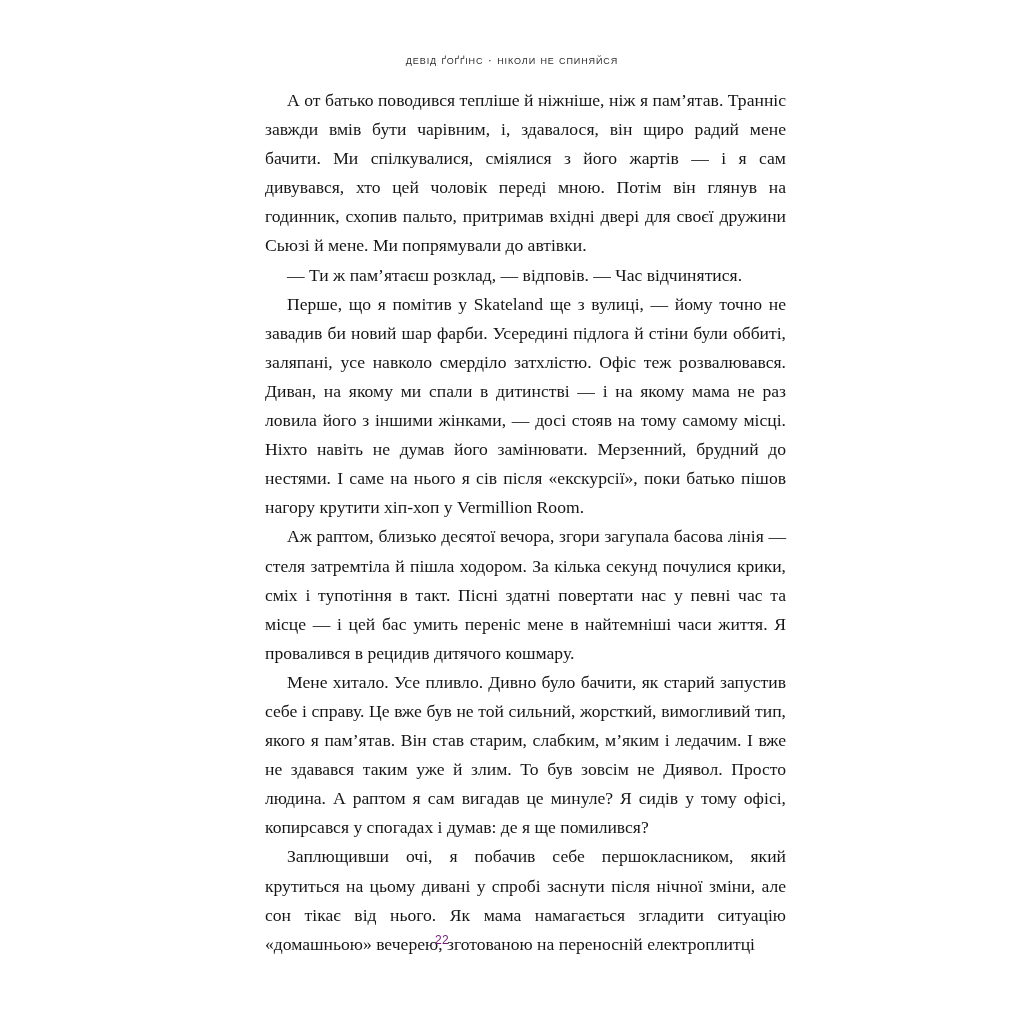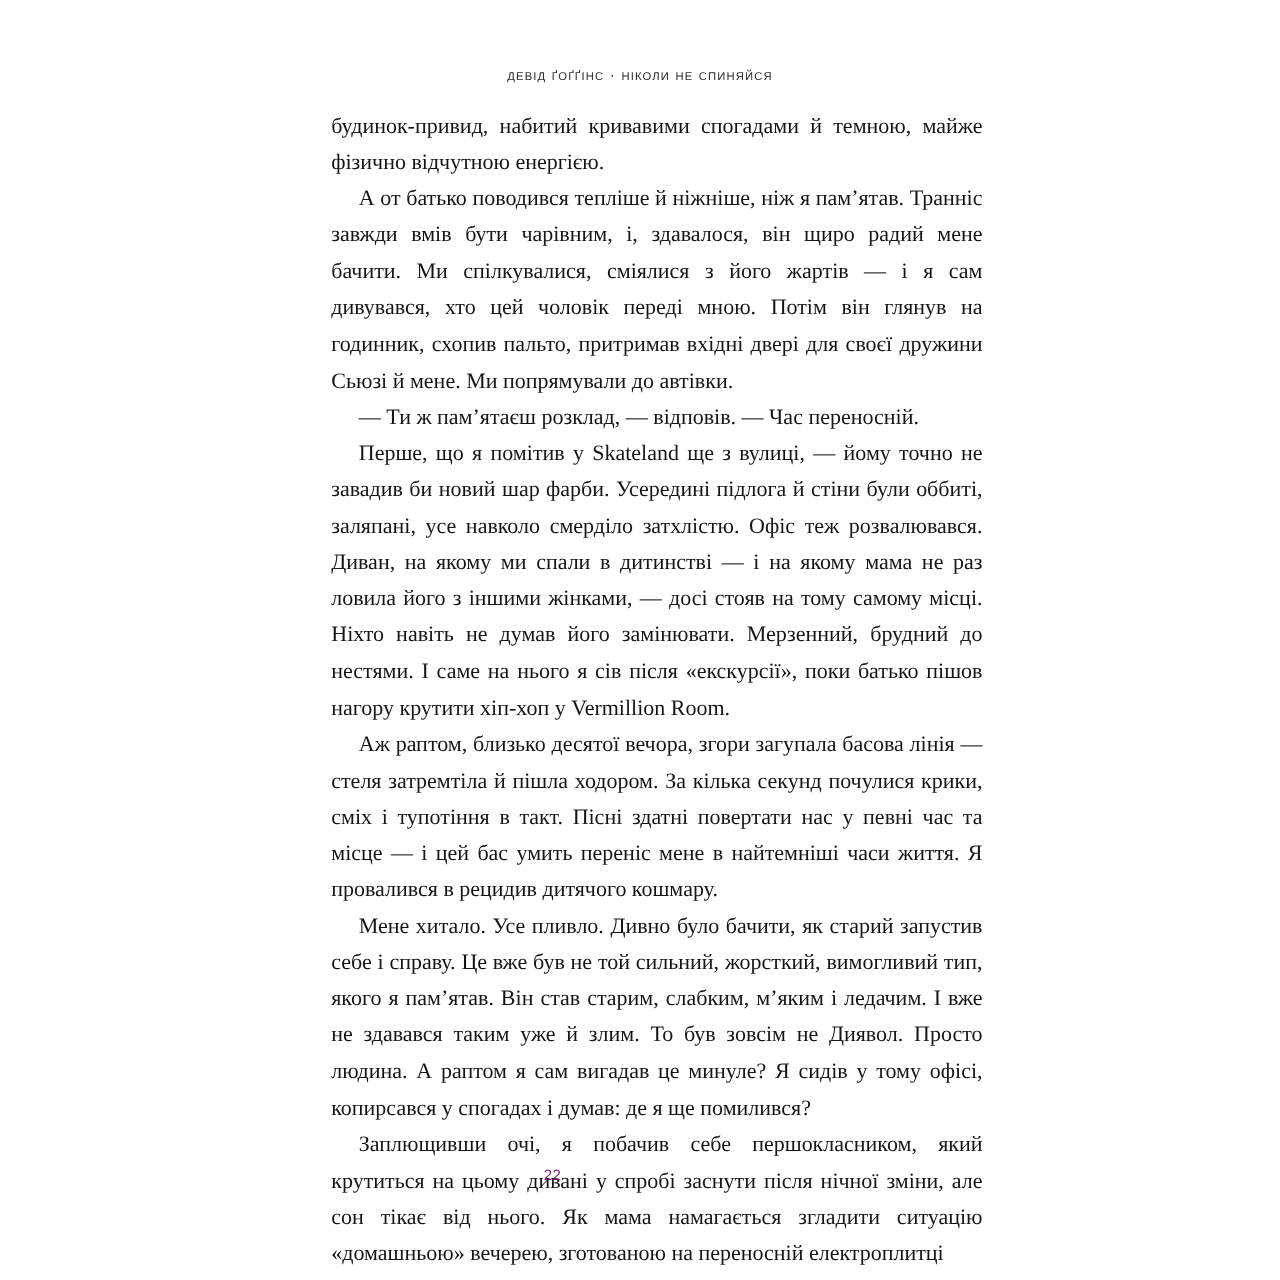--- a/index.html
+++ b/index.html
@@ -83,23 +83,22 @@
   }
 </style>
 </head>
 <body>
 
 <div class="page">
 
   <div class="running-head">Девід Ґоґґінс · Ніколи не спиняйся</div>
 
   <div class="text-column">
-    <p>будинок-привид, набитий кривавими спогадами й темною, майже фізично відчутною енергією.</p>
     <p class="indent">А от батько поводився тепліше й ніжніше, ніж я пам’ятав. Транніс завжди вмів бути чарівним, і, здавалося, він щиро радий мене бачити. Ми спілкувалися, сміялися з його жартів — і я сам дивувався, хто цей чоловік переді мною. Потім він глянув на годинник, схопив пальто, притримав вхідні двері для своєї дружини Сьюзі й мене. Ми попрямували до автівки.</p>
-    <p class="indent">— Ти ж пам’ятаєш розклад, — відповів. — Час переносній.</p>
+    <p class="indent">— Ти ж пам’ятаєш розклад, — відповів. — Час відчинятися.</p>
     <p class="indent">Перше, що я помітив у Skateland ще з вулиці, — йому точно не завадив би новий шар фарби. Усередині підлога й стіни були оббиті, заляпані, усе навколо смерділо затхлістю. Офіс теж розвалювався. Диван, на якому ми спали в дитинстві — і на якому мама не раз ловила його з іншими жінками, — досі стояв на тому самому місці. Ніхто навіть не думав його замінювати. Мерзенний, брудний до нестями. І саме на нього я сів після «екскурсії», поки батько пішов нагору крутити хіп-хоп у Vermillion Room.</p>
     <p class="indent">Аж раптом, близько десятої вечора, згори загупала басова лінія — стеля затремтіла й пішла ходором. За кілька секунд почулися крики, сміх і тупотіння в такт. Пісні здатні повертати нас у певні час та місце — і цей бас умить переніс мене в найтемніші часи життя. Я провалився в рецидив дитячого кошмару.</p>
     <p class="indent">Мене хитало. Усе пливло. Дивно було бачити, як старий запустив себе і справу. Це вже був не той сильний, жорсткий, вимогливий тип, якого я пам’ятав. Він став старим, слабким, м’яким і ледачим. І вже не здавався таким уже й злим. То був зовсім не Диявол. Просто людина. А раптом я сам вигадав це минуле? Я сидів у тому офісі, копирсався у спогадах і думав: де я ще помилився?</p>
     <p class="indent">Заплющивши очі, я побачив себе першокласником, який крутиться на цьому дивані у спробі заснути після нічної зміни, але сон тікає від нього. Як мама намагається згладити ситуацію «домашньою» вечерею, зготованою на переносній електроплитці</p>
   </div>
 
   <div class="folio">22</div>
 
 </div>
 

